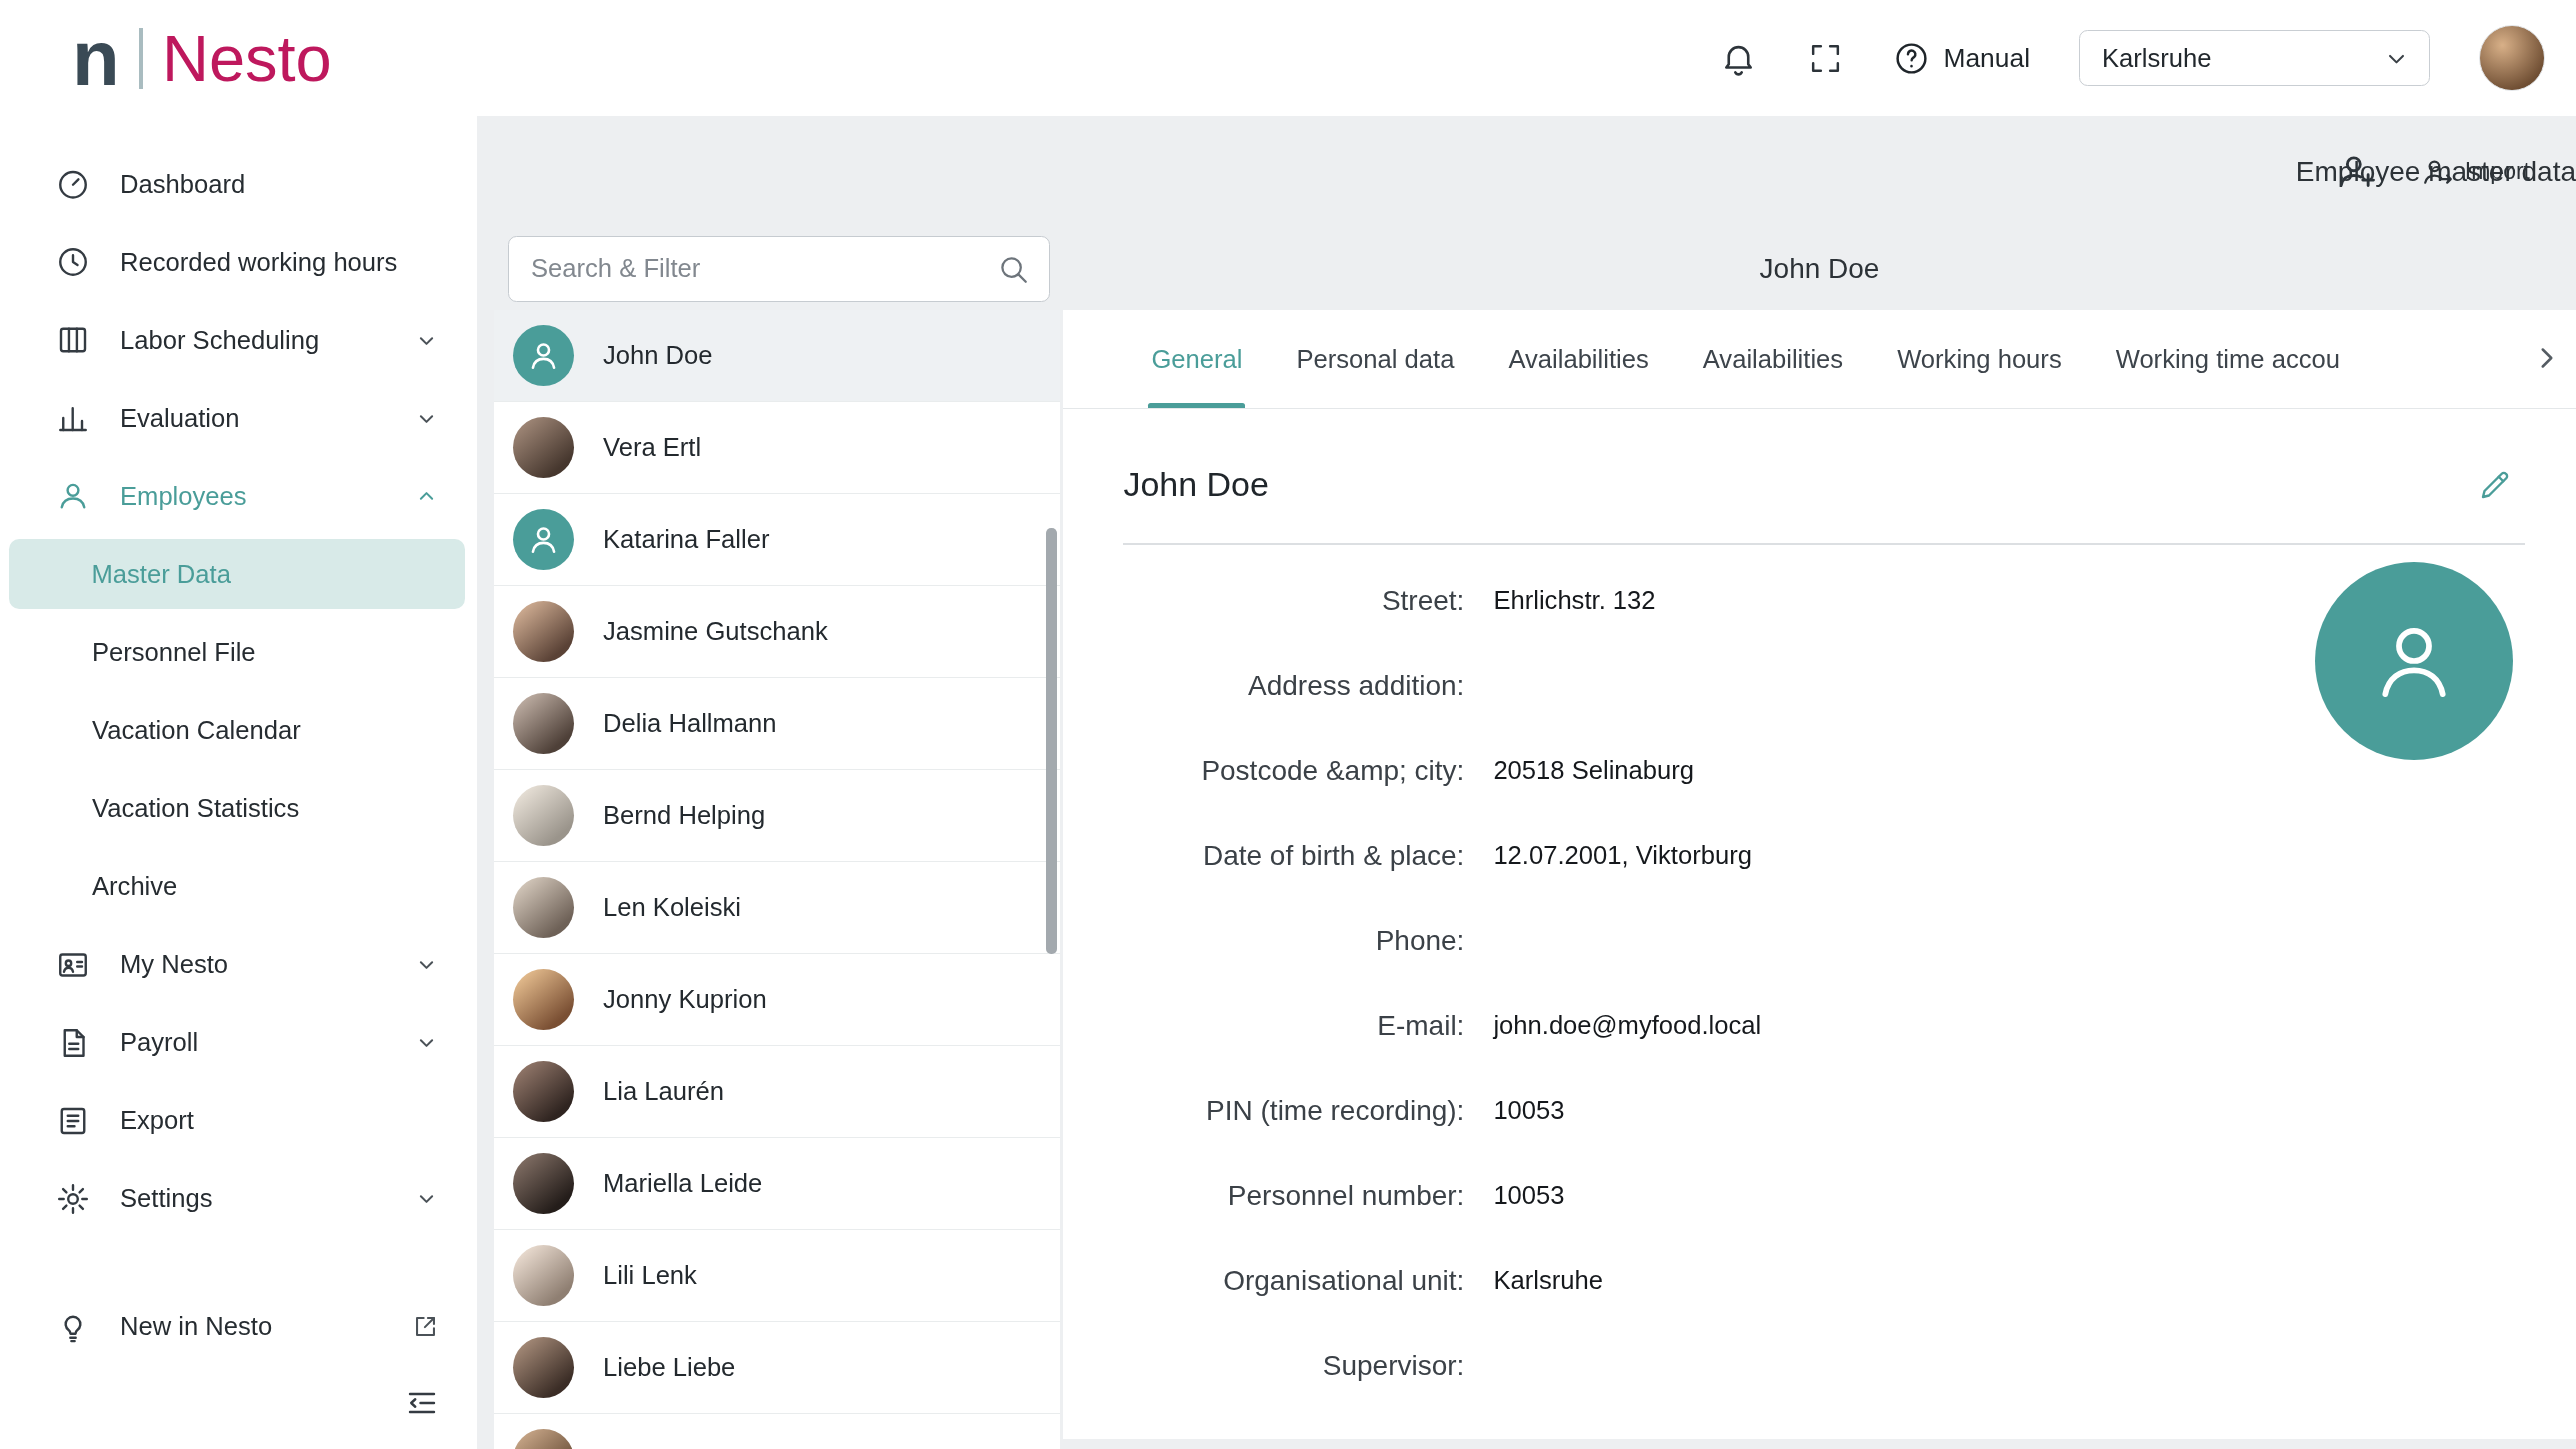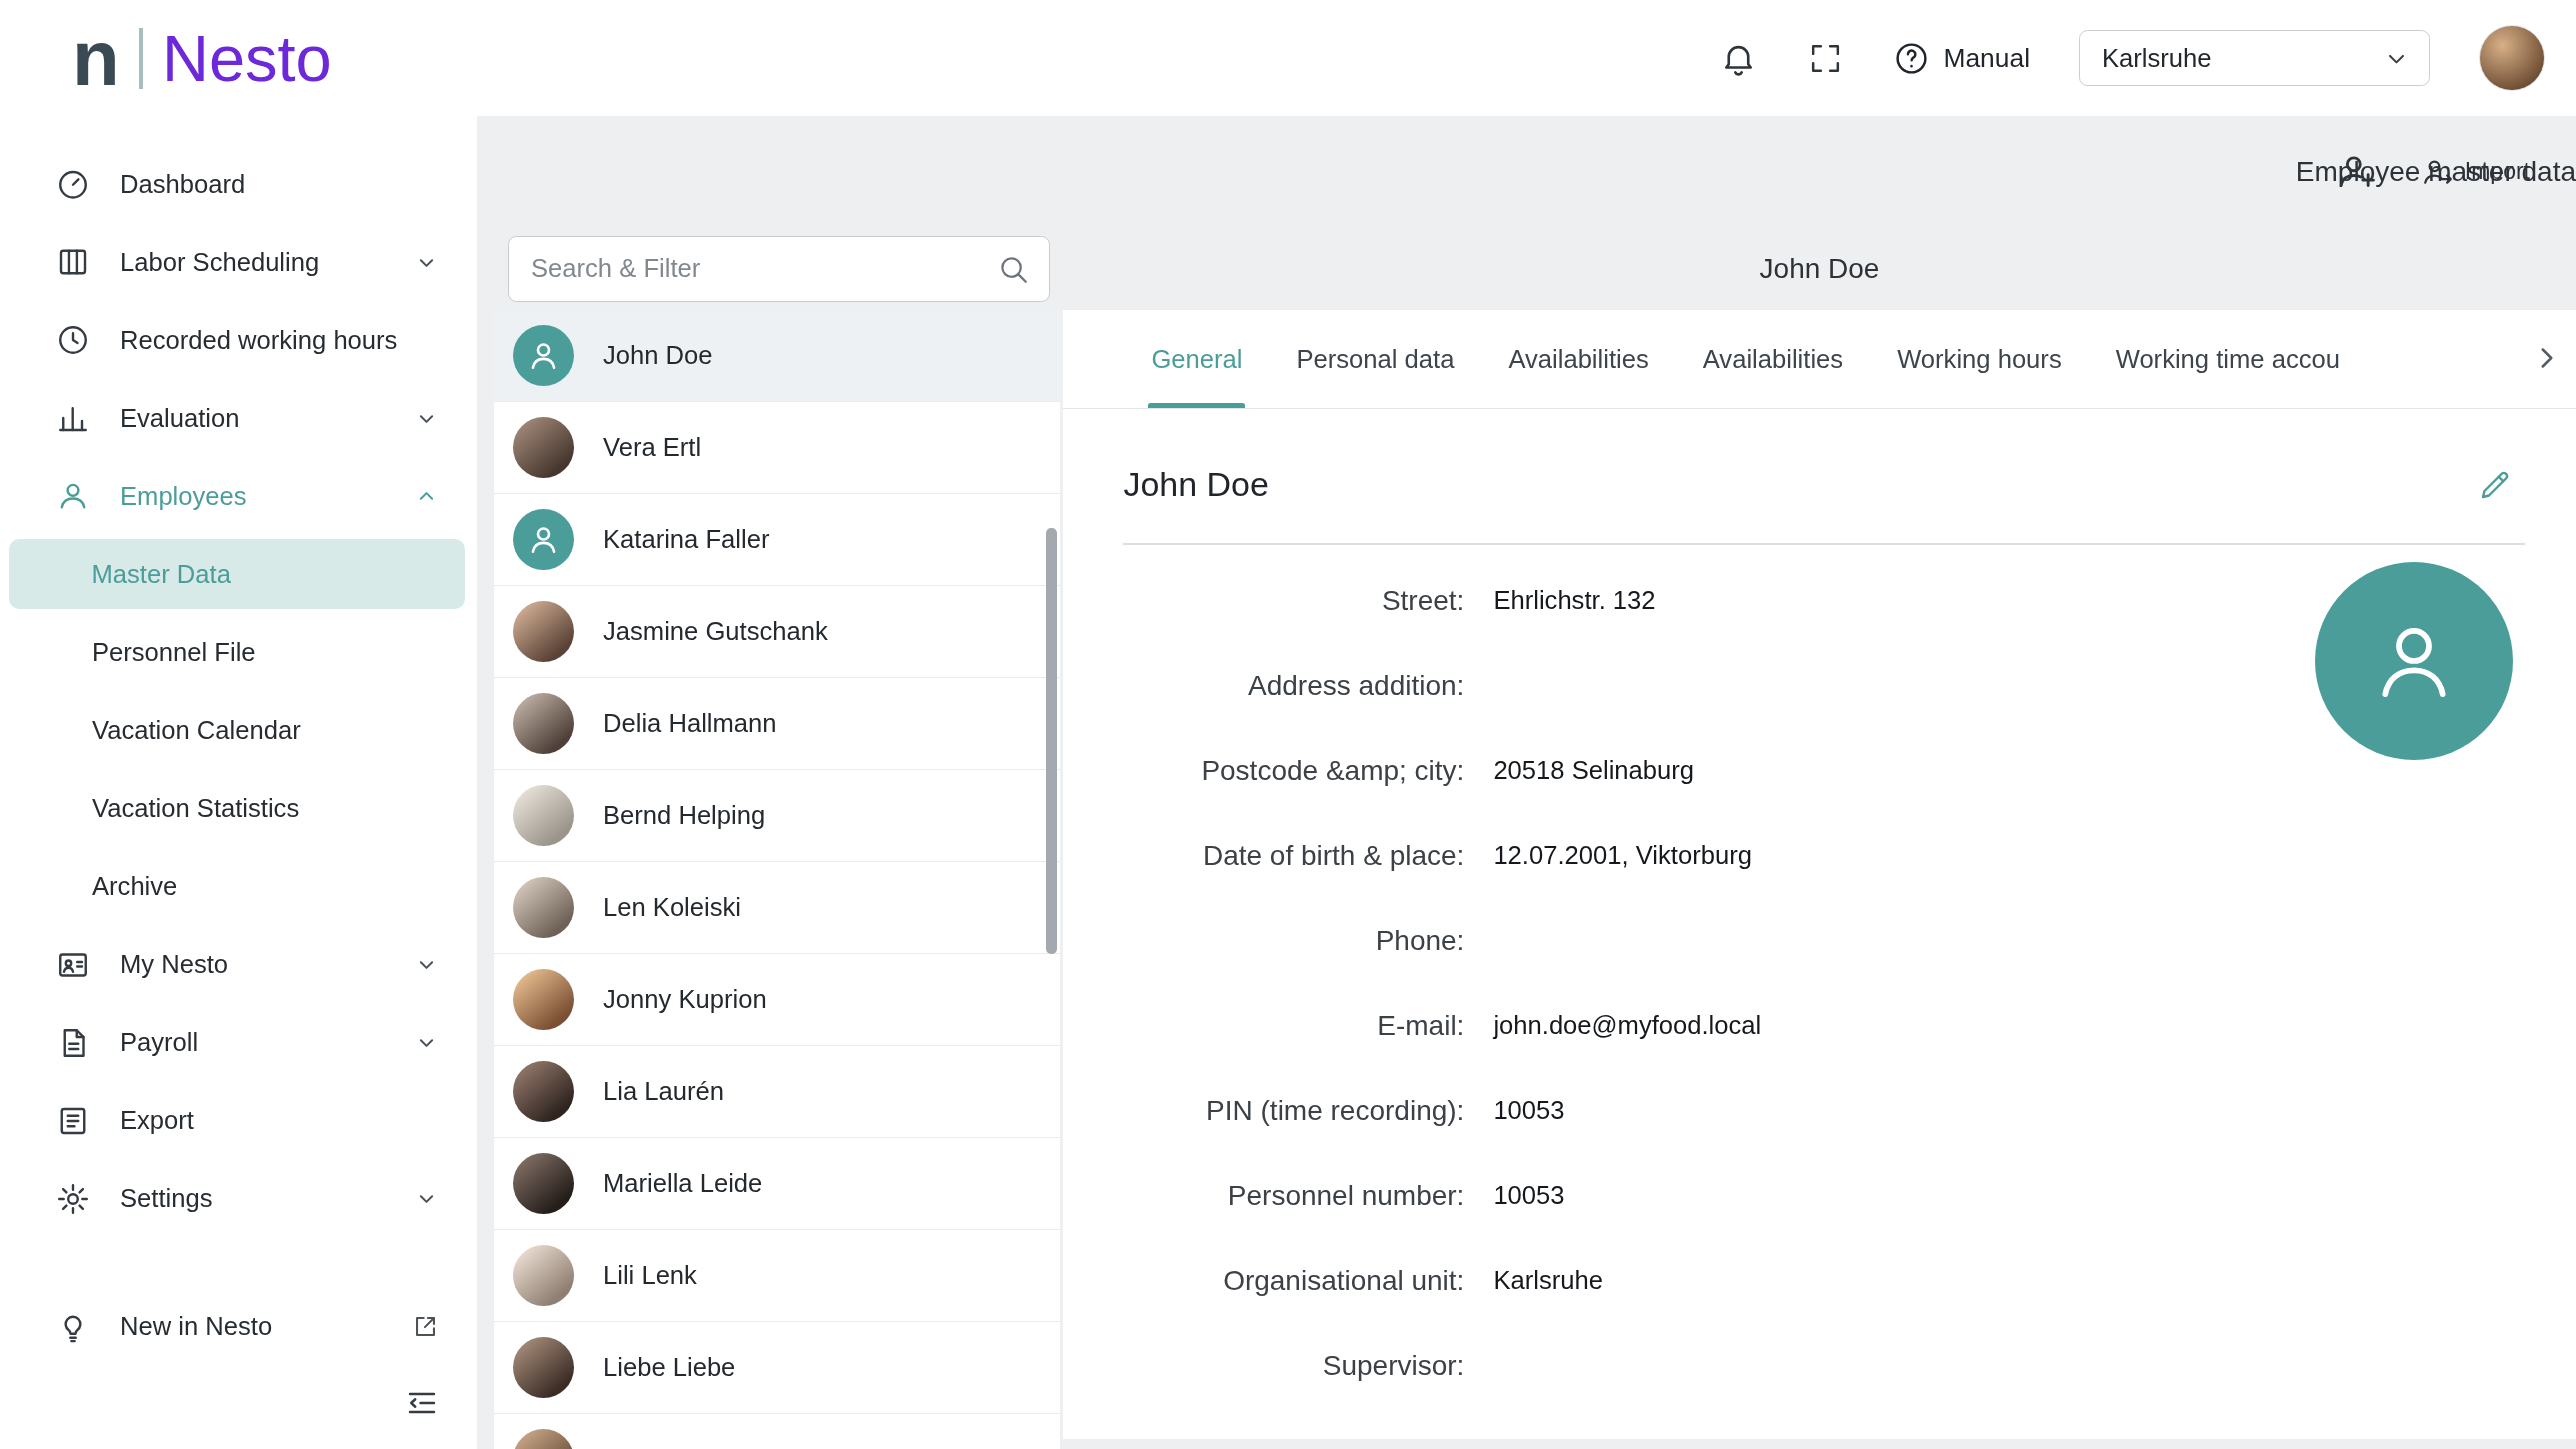--- a/index.html
+++ b/index.html
@@ -11,21 +11,21 @@
   }
   svg { display:block; }
   button { background:none; border:none; font-family:inherit; cursor:pointer; }
 
   
   .topbar { position:absolute; top:0; left:0; width:2576px; height:116px; background:#fff;
             display:flex; align-items:center; padding:0 31px 0 72px; z-index:5; }
   .logo { display:flex; align-items:center; gap:19px; cursor:pointer; }
   .logo-mark { font-size:78px; font-weight:600; color:#3a4a55; line-height:.9; }
   .logo-divider { width:4.3px; height:61px; background:#a9bcc0; }
-  .logo-text { font-size:65px; font-weight:500; color:#6d28d9; }
+  .logo-text { font-size:65px; font-weight:500; color:#be185d; }
   .topbar-right { margin-left:auto; display:flex; align-items:center; gap:49px; }
   .icon-btn { color:#2d343a; display:flex; align-items:center; justify-content:center; }
   .manual-btn { display:flex; align-items:center; gap:13.6px; font-size:26.4px; color:#1f252a; }
   .loc-select { width:351px; height:56px; background:#fff; border:1.7px solid #c9ced3; border-radius:8.5px;
                 display:flex; align-items:center; justify-content:space-between; padding:0 17px 0 22px;
                 font-size:25.6px; color:#22282d; cursor:pointer; }
   .tb-avatar { width:66px; height:66px; border-radius:50%;
                background:radial-gradient(circle at 35% 30%, #d8b088, #6f4e33 75%);
                border:1.7px solid #e2e5e8; cursor:pointer; }
 
@@ -153,34 +153,34 @@
 <nav class="sidebar">
   <div class="side-item">
     <svg class="mi" viewBox="0 0 24 24" fill="none" stroke="currentColor" stroke-width="1.6" stroke-linecap="round" stroke-linejoin="round">
         <circle cx="12" cy="12.5" r="8.5"></circle>
         <path d="M12 12.5l3.6-3.6"></path>
       </svg>
     <span>Dashboard</span>
   </div>
   <div class="side-item">
     <svg class="mi" viewBox="0 0 24 24" fill="none" stroke="currentColor" stroke-width="1.6" stroke-linecap="round" stroke-linejoin="round">
+        <circle cx="12" cy="12" r="8.5"></circle>
+        <path d="M12 7.5V12l3 2"></path>
+      </svg>
+    <span>Recorded working hours</span>
+  </div>
+  <div class="side-item">
+    <svg class="mi" viewBox="0 0 24 24" fill="none" stroke="currentColor" stroke-width="1.6" stroke-linecap="round" stroke-linejoin="round">
         <rect x="4" y="4.5" width="16" height="15" rx="1.5"></rect>
         <path d="M9.3 4.5v15M14.6 4.5v15"></path>
       </svg>
     <span>Labor Scheduling</span>
     <svg class="chev" width="27" height="27" viewBox="0 0 24 24" fill="none" stroke="currentColor" stroke-width="1.8" stroke-linecap="round" stroke-linejoin="round">
         <path d="M7 10l5 5 5-5"></path>
       </svg>
-  </div>
-  <div class="side-item">
-    <svg class="mi" viewBox="0 0 24 24" fill="none" stroke="currentColor" stroke-width="1.6" stroke-linecap="round" stroke-linejoin="round">
-        <circle cx="12" cy="12" r="8.5"></circle>
-        <path d="M12 7.5V12l3 2"></path>
-      </svg>
-    <span>Recorded working hours</span>
   </div>
   <div class="side-item">
     <svg class="mi" viewBox="0 0 24 24" fill="none" stroke="currentColor" stroke-width="1.6" stroke-linecap="round" stroke-linejoin="round">
         <path d="M5.5 20v-8M11.8 20V5.5M18 20v-6"></path>
         <path d="M3.5 20h17"></path>
       </svg>
     <span>Evaluation</span>
     <svg class="chev" width="27" height="27" viewBox="0 0 24 24" fill="none" stroke="currentColor" stroke-width="1.8" stroke-linecap="round" stroke-linejoin="round">
         <path d="M7 10l5 5 5-5"></path>
       </svg>

